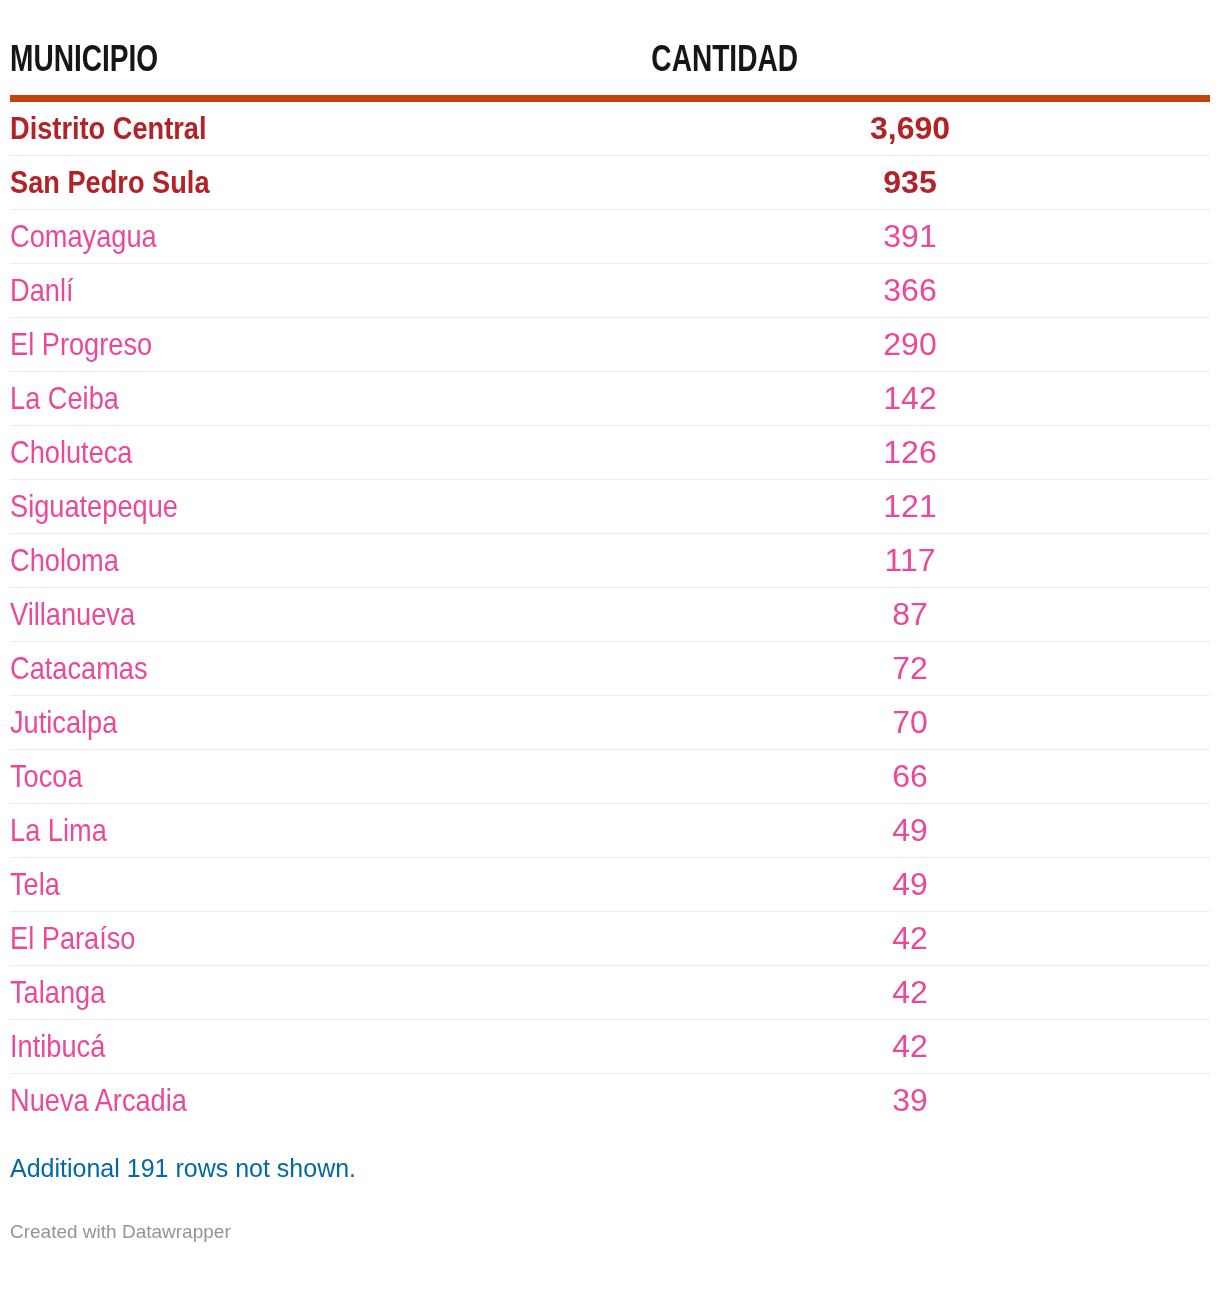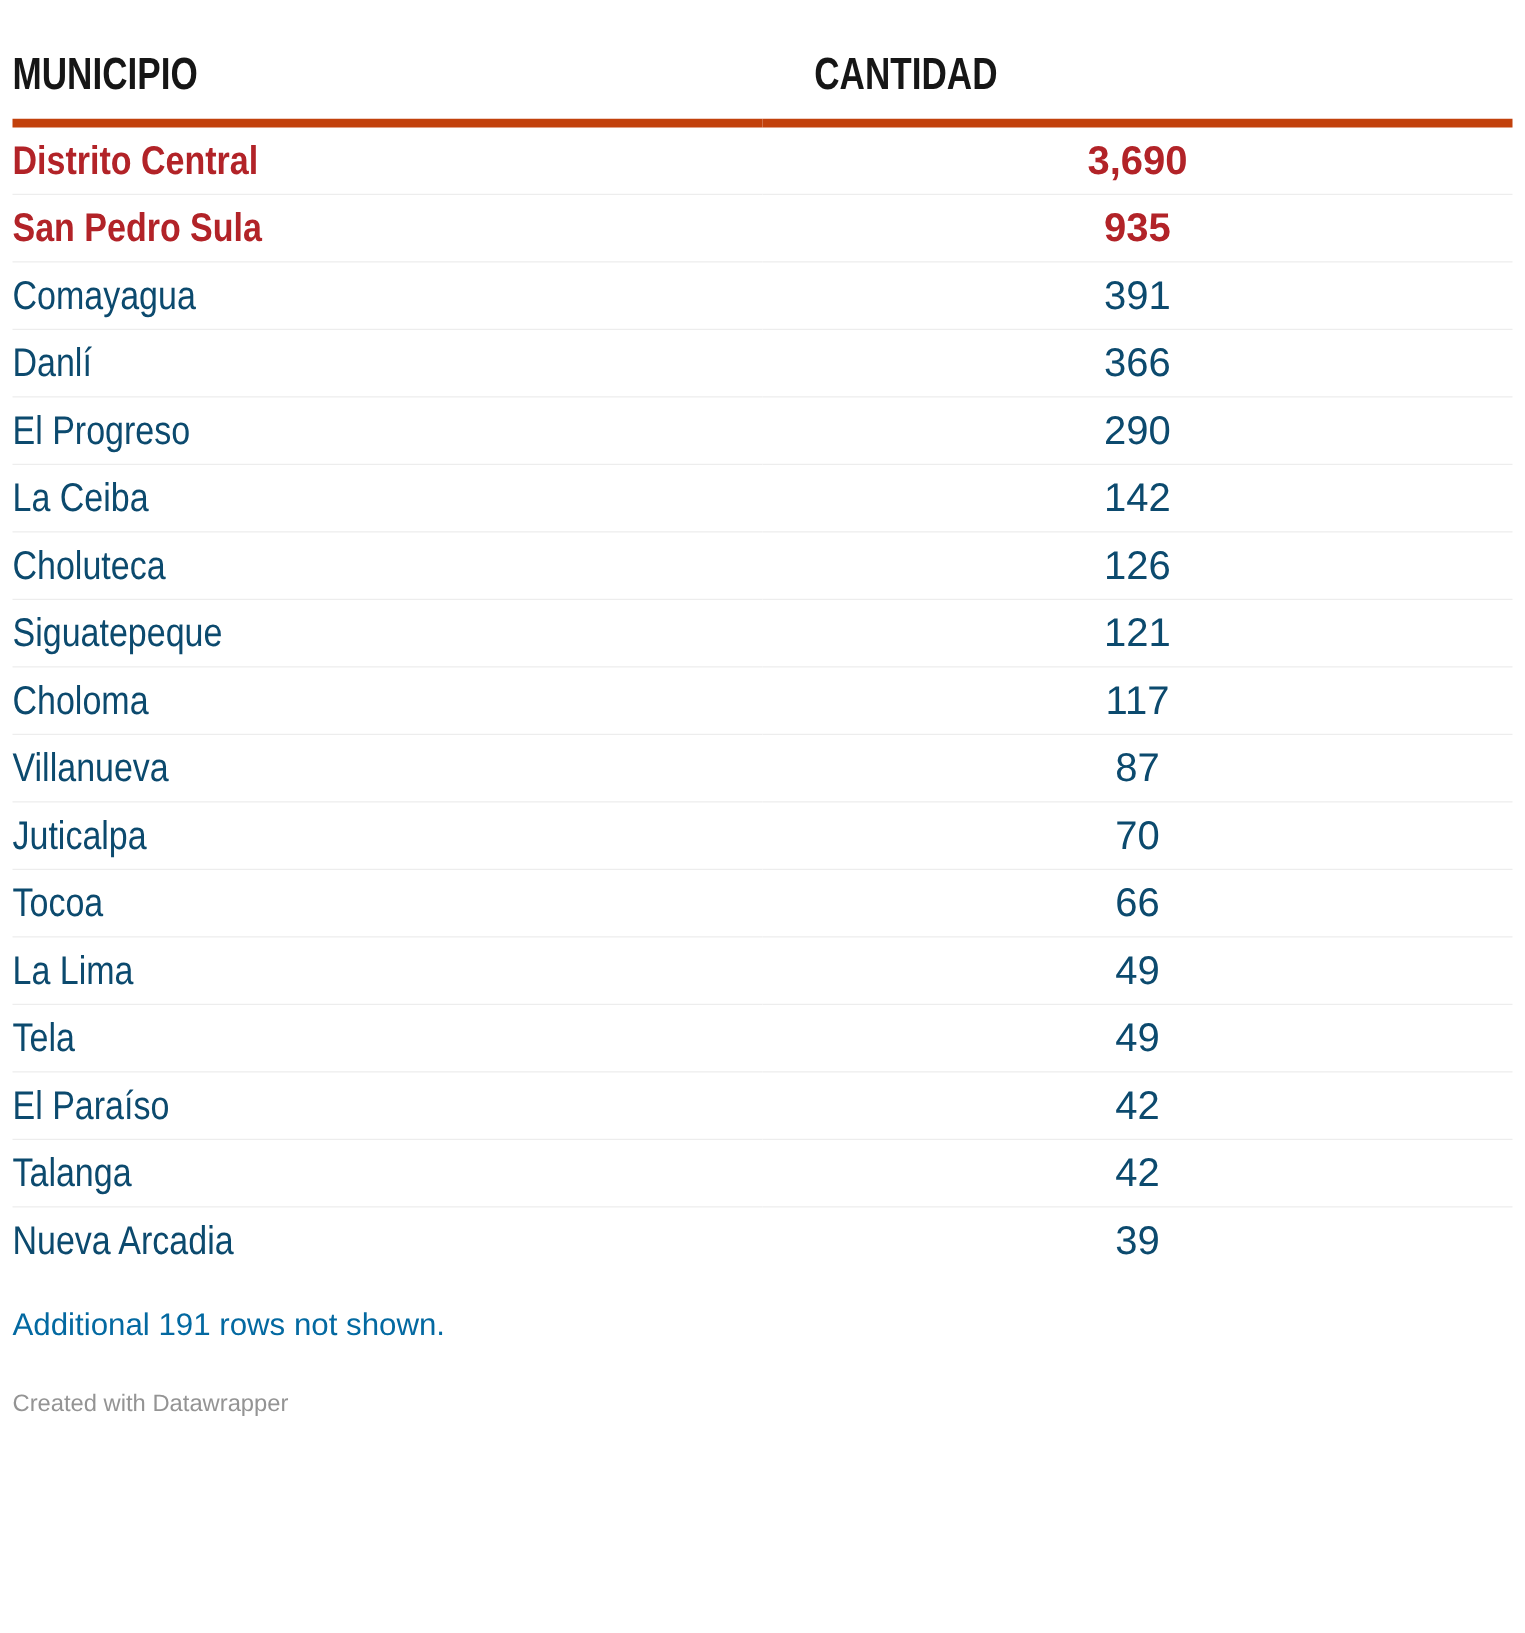--- a/index.html
+++ b/index.html
@@ -34,21 +34,21 @@
     transform: scaleX(0.78);
     white-space: nowrap;
   }
   th.col-municipio .hdr-text { transform-origin: 0 50%; }
   th.col-cantidad  .hdr-text { transform-origin: 100% 50%; }
 
   tbody td {
     height: 53px;
     border-bottom: 1px solid #ededed;
     font-size: 32px;
-    color: #0c4a6e;
+    color: #ec4899;
     vertical-align: middle;
     padding: 0;
   }
   tbody td.col-cantidad { text-align: center; }
   tbody tr:last-child td { border-bottom: none; }
   tbody tr.highlight td {
     font-weight: bold;
     color: var(--highlight-color, #b22328);
   }
   .mname {
@@ -122,20 +122,24 @@
         </tr>
         <tr>
           <td class="col-municipio"><span class="mname">Choloma</span></td>
           <td class="col-cantidad">117</td>
         </tr>
         <tr>
           <td class="col-municipio"><span class="mname">Villanueva</span></td>
           <td class="col-cantidad">87</td>
         </tr>
         <tr>
+          <td class="col-municipio"><span class="mname">Catacamas</span></td>
+          <td class="col-cantidad">72</td>
+        </tr>
+        <tr>
           <td class="col-municipio"><span class="mname">Juticalpa</span></td>
           <td class="col-cantidad">70</td>
         </tr>
         <tr>
           <td class="col-municipio"><span class="mname">Tocoa</span></td>
           <td class="col-cantidad">66</td>
         </tr>
         <tr>
           <td class="col-municipio"><span class="mname">La Lima</span></td>
           <td class="col-cantidad">49</td>
@@ -146,20 +150,24 @@
         </tr>
         <tr>
           <td class="col-municipio"><span class="mname">El Paraíso</span></td>
           <td class="col-cantidad">42</td>
         </tr>
         <tr>
           <td class="col-municipio"><span class="mname">Talanga</span></td>
           <td class="col-cantidad">42</td>
         </tr>
         <tr>
+          <td class="col-municipio"><span class="mname">Intibucá</span></td>
+          <td class="col-cantidad">42</td>
+        </tr>
+        <tr>
           <td class="col-municipio"><span class="mname">Nueva Arcadia</span></td>
           <td class="col-cantidad">39</td>
         </tr>
       </tbody>
   </table>
 
   <div class="note">Additional 191 rows not shown.</div>
 
   <div class="attribution">
     <span>Created with Datawrapper</span>

